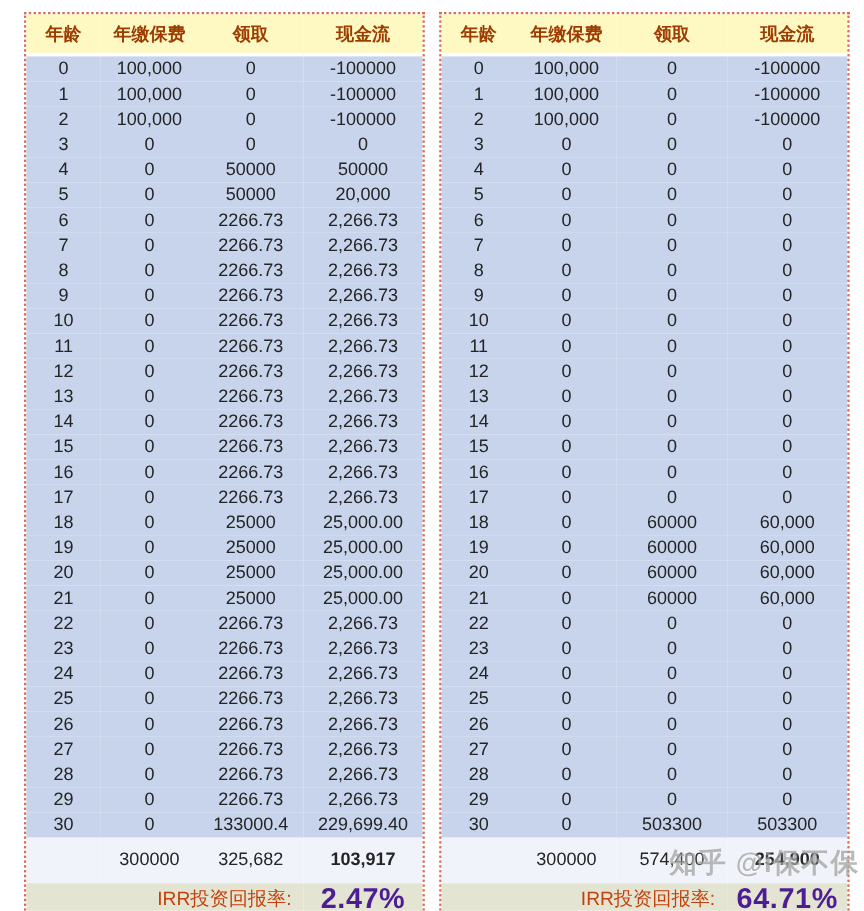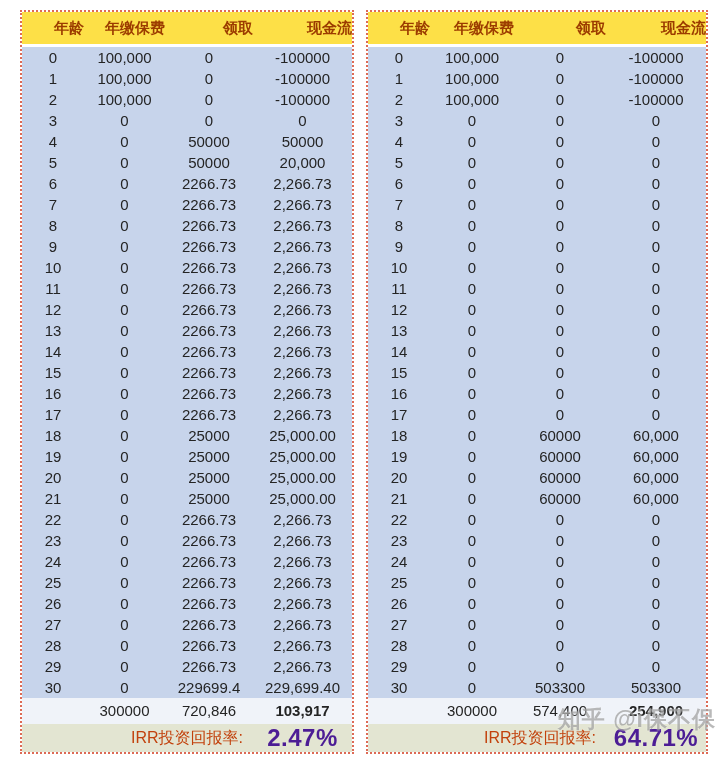--- a/index.html
+++ b/index.html
@@ -10,26 +10,26 @@
   table{border-collapse:collapse;table-layout:fixed;}
   .t-left{width:330px;}
   .t-right{width:338px;}
   col.c0{width:62px;}
   col.c1{width:81px;}
   col.c2{width:88px;}
   col.c3{width:99px;}
   .t-right col.c1{width:84px;}
   .t-right col.c2{width:92px;}
   .t-right col.c3{width:100px;}
-  th{background:#fde047;color:#9c3c00;height:32px;font-size:15px;font-weight:600;
-     text-align:right;padding:0;border:0;}
+  th{background:#fef9c3;color:#9c3c00;height:32px;font-size:15px;font-weight:600;
+     text-align:center;padding:0;border:0;}
   thead tr{border-bottom:3px solid #ffffff;}
   td{height:21px;line-height:21px;text-align:center;font-size:15px;color:#242424;
      background:#c7d4eb;padding:0;border:0;white-space:nowrap;}
-  tr.totals td{background:#f0f3f9;height:26px;line-height:22px;}
+  tr.totals td{background:#f0f3f9;height:38px;line-height:22px;}
   tr.totals td.emph{font-weight:bold;}
   tr.irr td{background:#e3e5d2;height:28px;line-height:28px;}
   td.irr-label{text-align:right;padding-right:10px;font-size:16px;color:#c2410c;}
   td.irr-value{color:#4c1d95;font-weight:bold;font-size:24px;letter-spacing:0.5px;}
   .watermark{position:absolute;top:704px;right:4px;font-size:23px;font-weight:700;
      color:rgba(135,135,135,0.58);letter-spacing:1px;white-space:nowrap;z-index:5;
      text-shadow:0 0 2px rgba(255,255,255,0.65);pointer-events:none;}
 </style>
 </head>
 <body>
@@ -230,29 +230,29 @@
             </tr>
             <tr>
               <td>29</td>
               <td>0</td>
               <td>2266.73</td>
               <td>2,266.73</td>
             </tr>
             <tr>
               <td>30</td>
               <td>0</td>
-              <td>229699.4</td>
+              <td>133000.4</td>
               <td>229,699.40</td>
             </tr>
           </tbody>
         <tfoot>
             <tr class="totals">
               <td></td>
               <td>300000</td>
-              <td>720,846</td>
+              <td>325,682</td>
               <td class="emph">103,917</td>
             </tr>
             <tr class="irr">
               <td colspan="3" class="irr-label">IRR投资回报率:</td>
               <td class="irr-value">2.47%</td>
             </tr>
           </tfoot>
       </table>
     </div>
 

